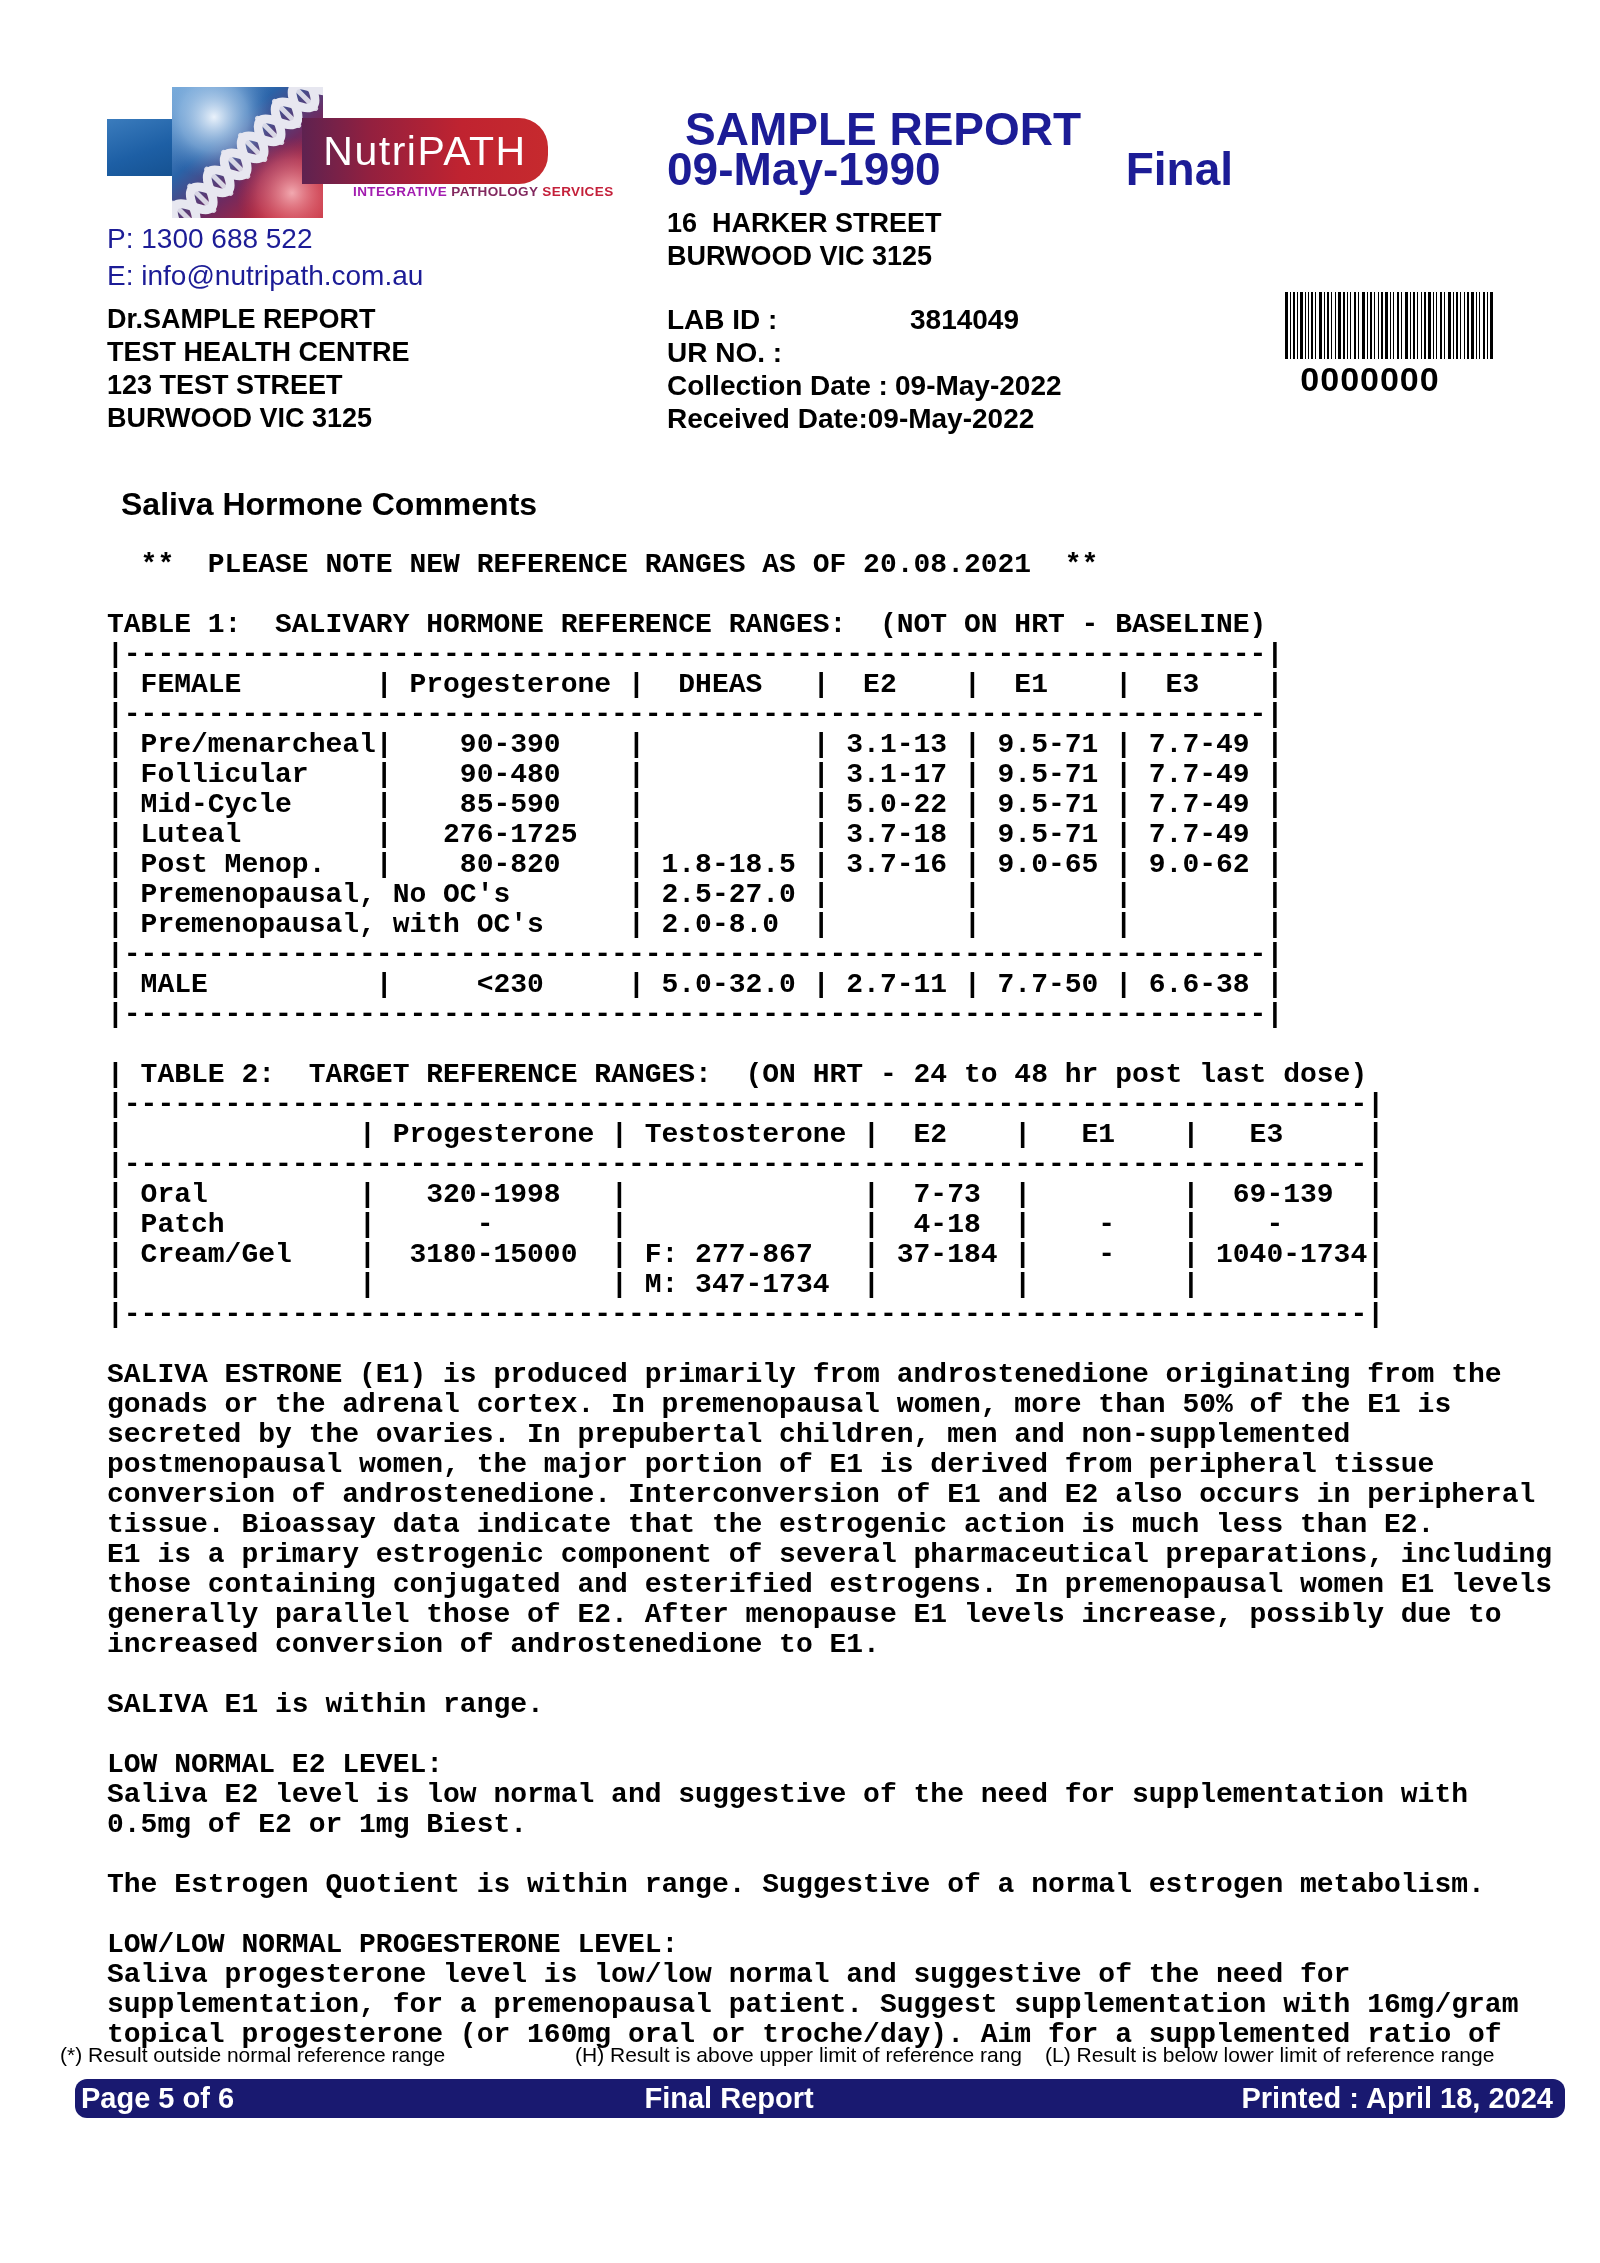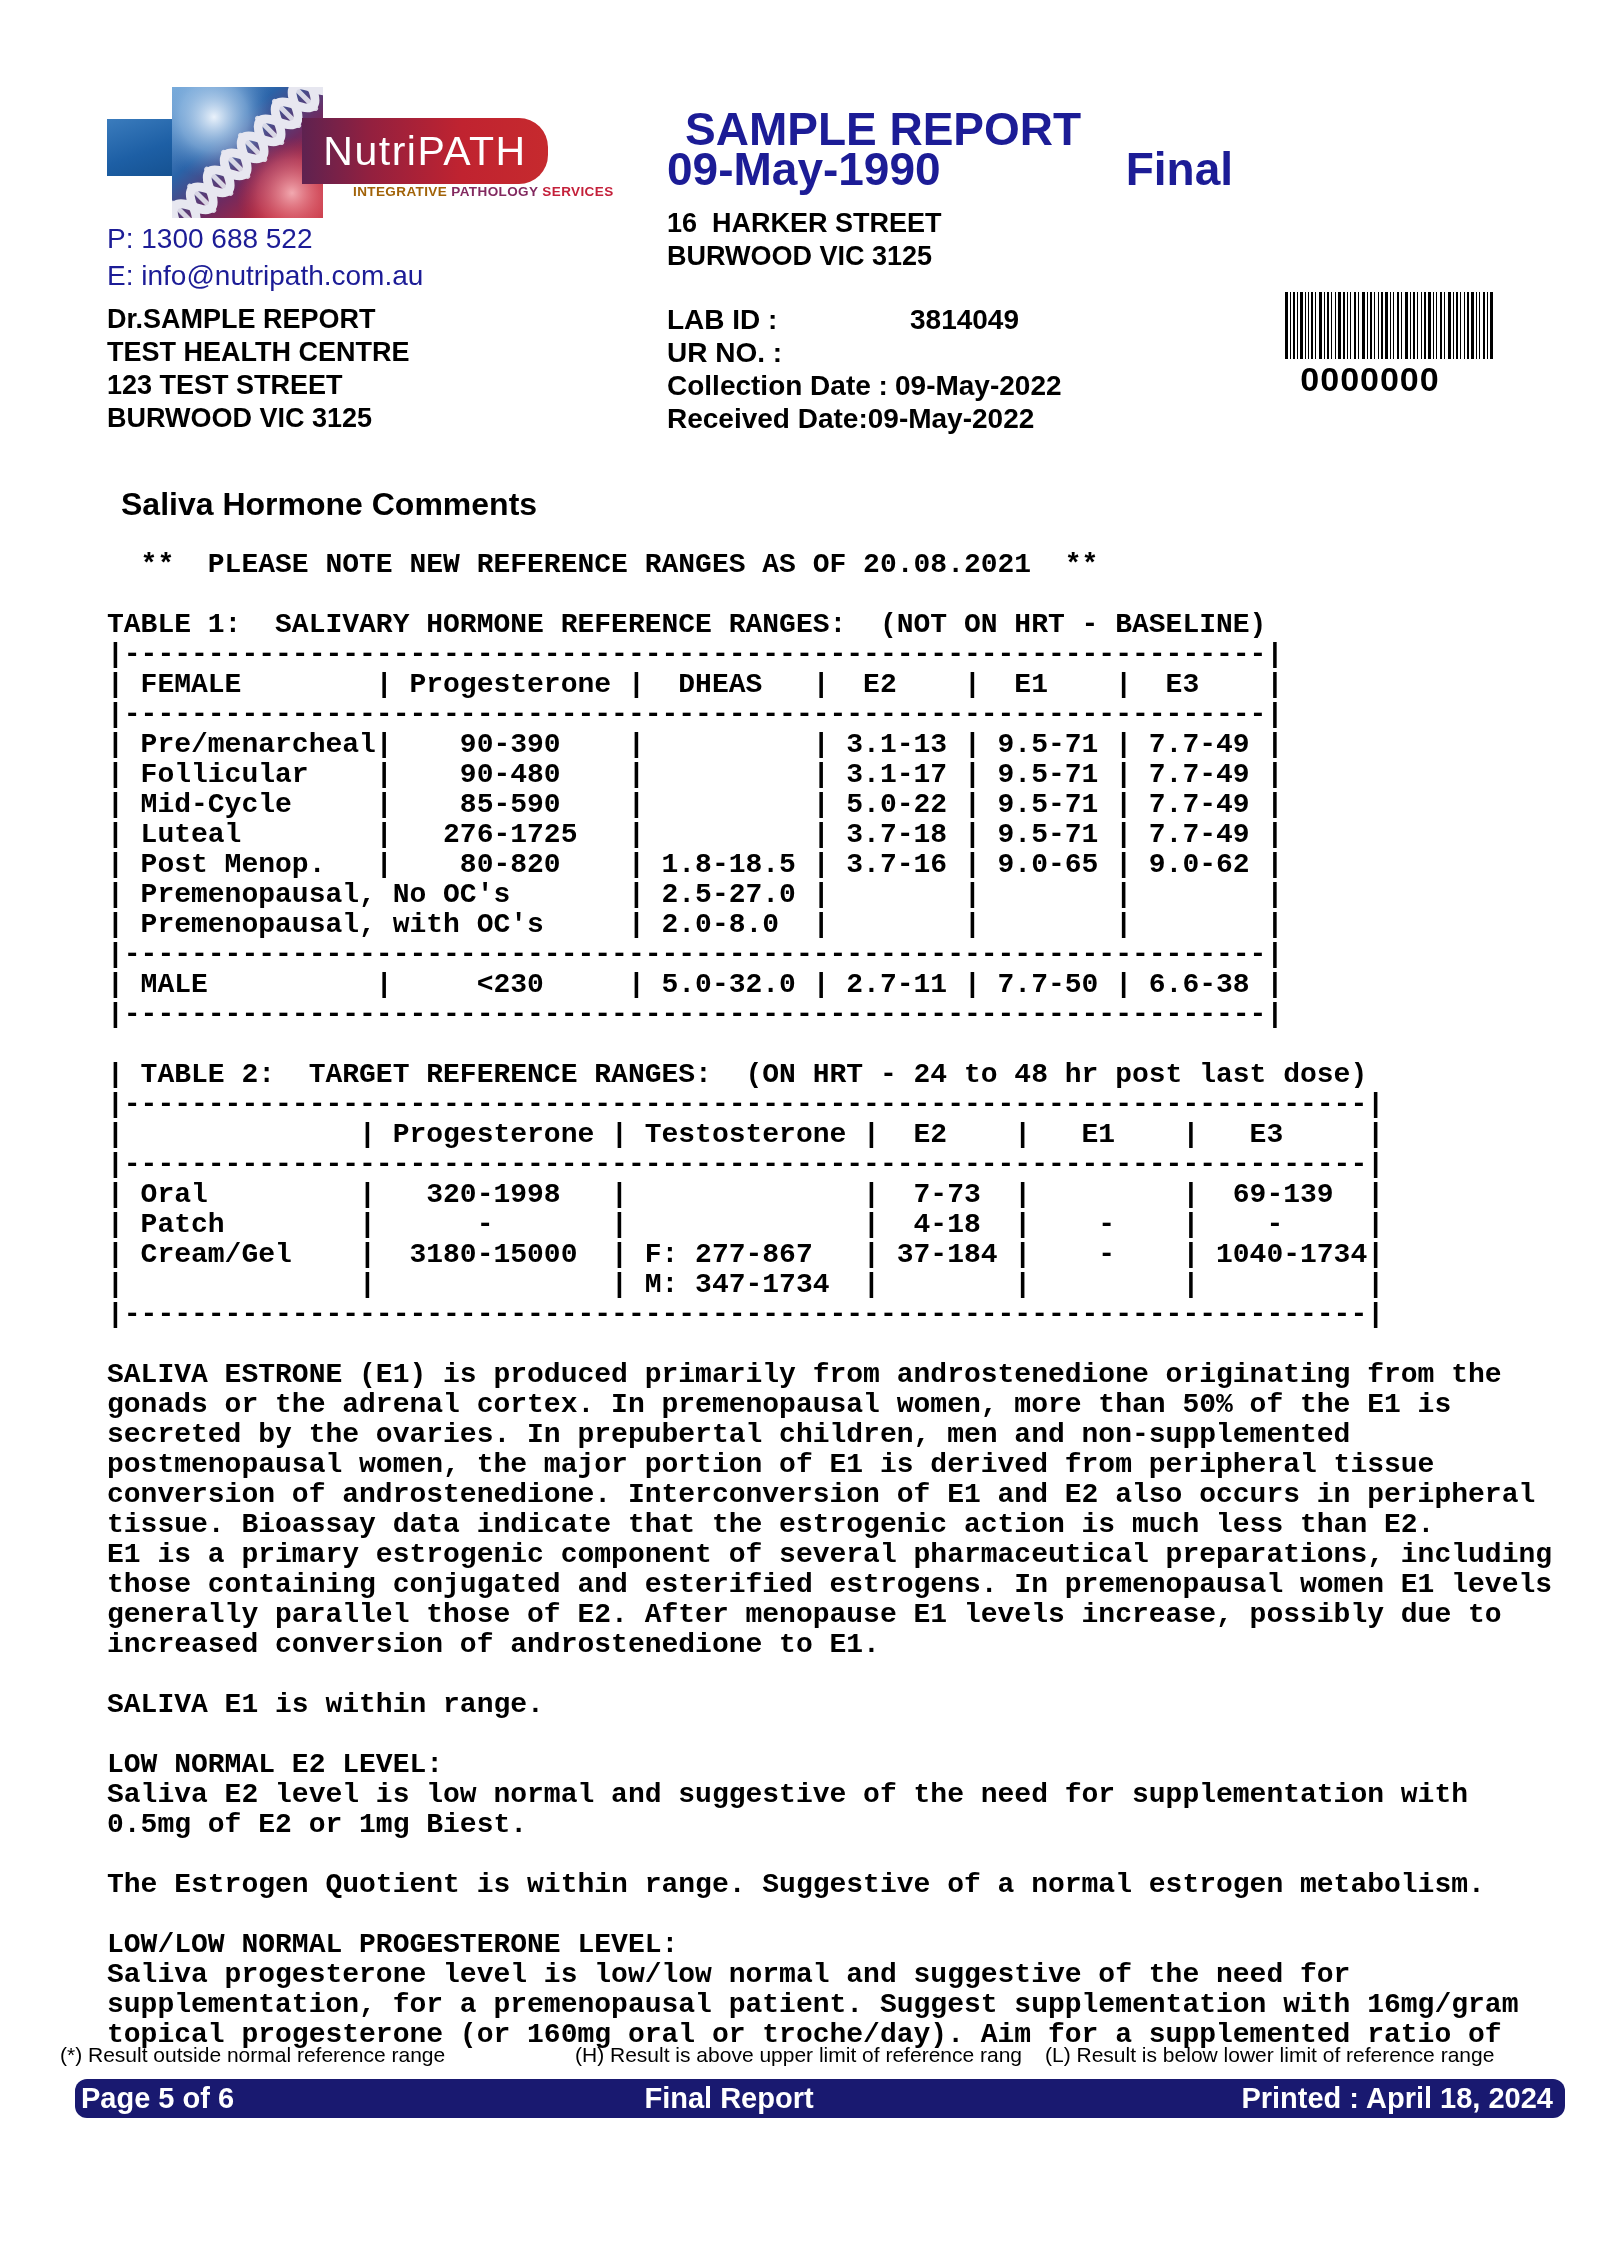--- a/index.html
+++ b/index.html
@@ -10,21 +10,21 @@
   .logo-left-bar{position:absolute;left:107px;top:119px;width:76px;height:57px;
                  background:linear-gradient(160deg,#3b7cbd 0%,#1d5fa5 55%,#14508f 100%);}
   .logo-dna{position:absolute;left:172px;top:87px;width:151px;height:131px;}
   .logo-banner{position:absolute;left:302px;top:118px;width:246px;height:66px;
                border-radius:0 29px 29px 0;
                background:linear-gradient(90deg,#5e2250 0%,#93203f 28%,#c02330 65%,#c62a2e 100%);
                display:flex;align-items:center;justify-content:center;
                color:#fff;font-size:41px;letter-spacing:1.5px;}
   .logo-tagline{position:absolute;left:333px;top:184px;font-size:13.5px;font-weight:700;
                 letter-spacing:.4px;white-space:nowrap;}
-  .tg-1{color:#a16207;padding-left:20px;} .tg-2{color:#82295f;} .tg-3{color:#c4203a;}
+  .tg-1{color:#a21caf;padding-left:20px;} .tg-2{color:#82295f;} .tg-3{color:#c4203a;}
 
   
   .contact{position:absolute;left:107px;top:220px;font-size:28px;color:var(--navy,#1c1c96);
            line-height:37px;}
   .doctor{position:absolute;left:107px;top:303px;font-size:27px;font-weight:700;
           line-height:33px;white-space:pre;}
 
   
   .title{position:absolute;left:685px;top:80px;font-size:46px;font-weight:700;color:var(--navy,#1c1c96);margin-top:22px;}
   .dob-row{position:absolute;left:667px;top:142px;width:566px;display:flex;

